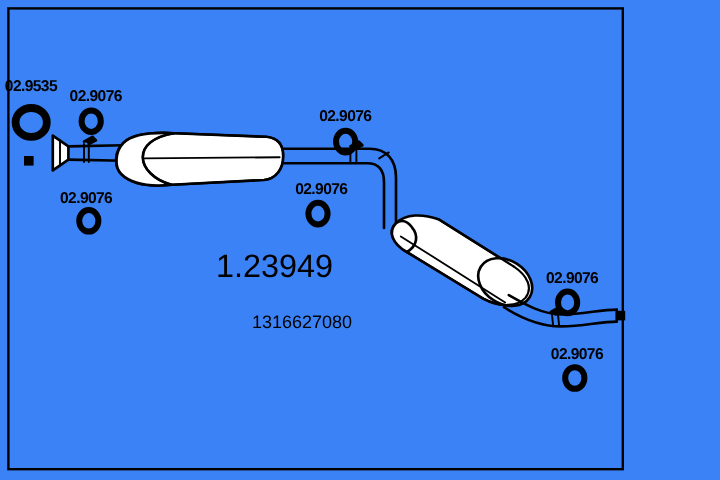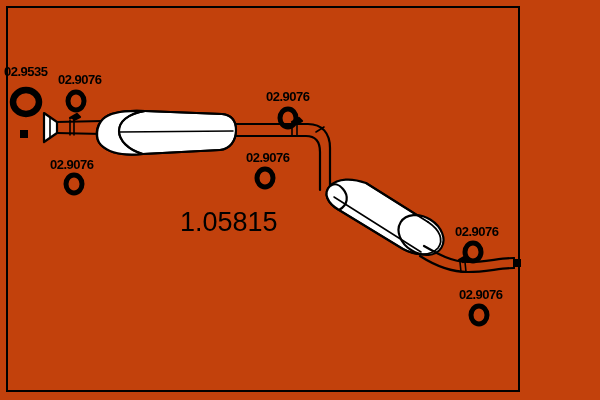--- a/index.html
+++ b/index.html
@@ -4,21 +4,21 @@
 <style>
   html, body {
     margin: 0;
     padding: 0;
     background: #ffffff;
   }
   #page {
     position: relative;
     width: 600px;
     height: 400px;
-    background: #c2410c;
+    background: #3b82f6;
     overflow: hidden;
     font-family: "Liberation Sans", sans-serif;
     text-align: right;
   }
   #frame {
     position: absolute;
     left: 6px;
     top: 6px;
     width: 514px;
     height: 386px;
@@ -162,15 +162,16 @@
   </svg>
 
   <div class="lbl lbl-small" style="left:4px;  top:64px;">02.9535</div>
   <div class="lbl lbl-small" style="left:58px; top:72px;">02.9076</div>
   <div class="lbl lbl-small" style="left:50px; top:157px;">02.9076</div>
   <div class="lbl lbl-small" style="left:266px;top:89px;">02.9076</div>
   <div class="lbl lbl-small" style="left:246px;top:150px;">02.9076</div>
   <div class="lbl lbl-small" style="left:455px;top:224px;">02.9076</div>
   <div class="lbl lbl-small" style="left:459px;top:287px;">02.9076</div>
 
-  <div class="lbl lbl-main" style="left:180px; top:207px;">1.05815</div>
+  <div class="lbl lbl-main" style="left:180px; top:207px;">1.23949</div>
+  <div class="lbl lbl-sub" style="left:210px; top:260px;">1316627080</div>
 
 </div>
 
 </body></html>

